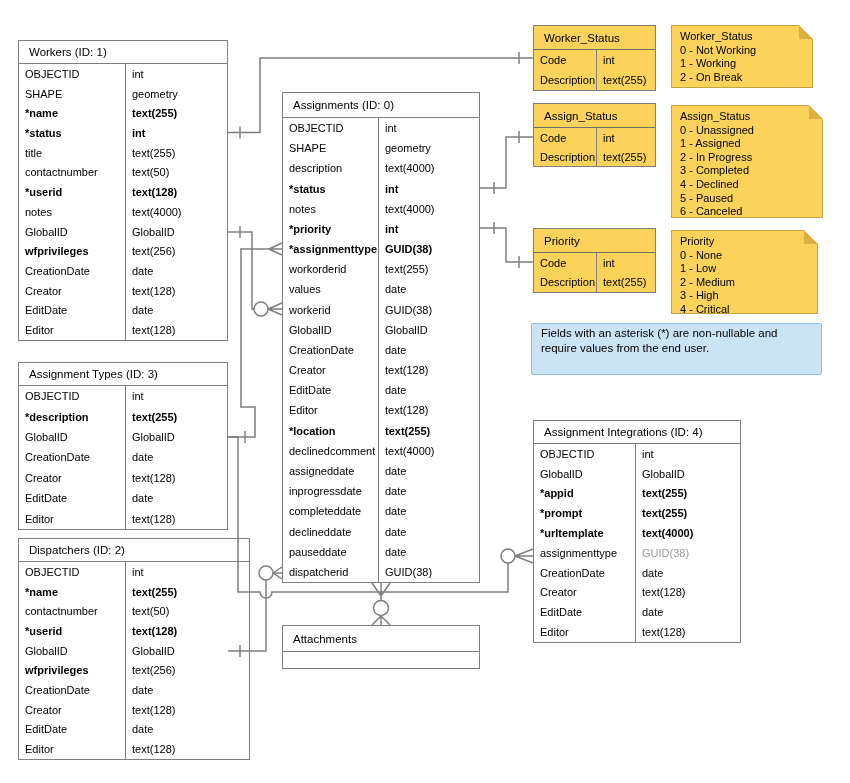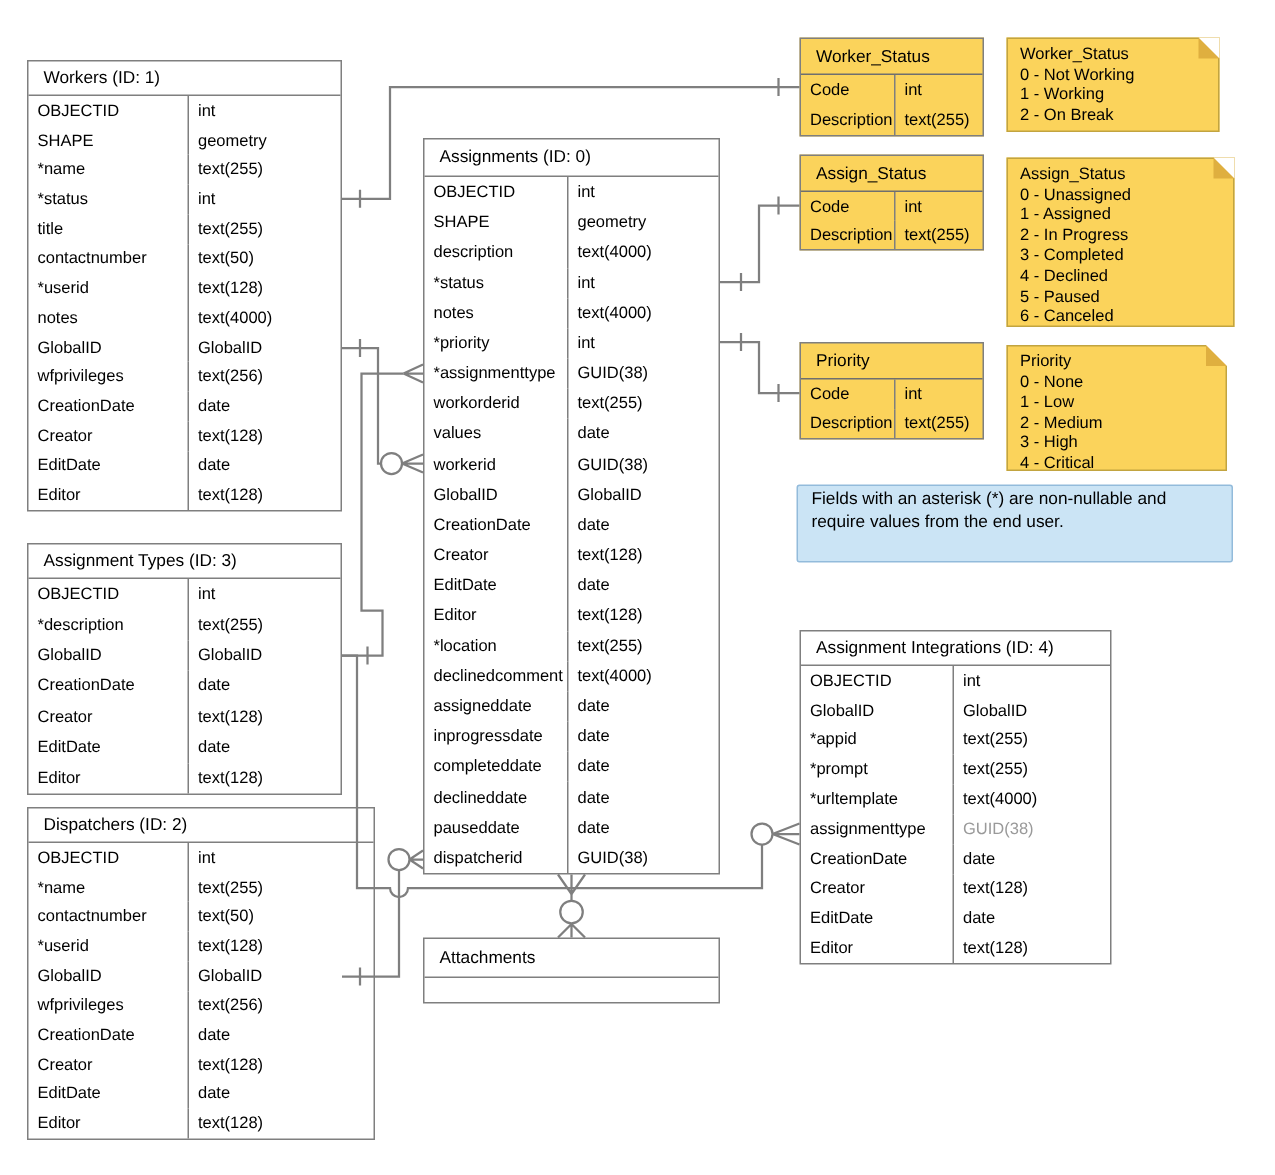--- a/index.html
+++ b/index.html
@@ -9,22 +9,22 @@
   
   .etable{position:absolute;background:#fff;border:1.5px solid #7f7f7f;box-sizing:border-box;
           display:flex;flex-direction:column;z-index:1;}
   .ehead{flex:0 0 auto;border-bottom:1.5px solid #7f7f7f;font-size:11.5px;display:flex;
          align-items:center;padding-left:10px;box-sizing:border-box;}
   .erows{flex:1 1 auto;display:flex;flex-direction:column;}
   .erow{flex:1 1 0;display:flex;align-items:stretch;font-size:11px;min-height:0;}
   .fname{width:var(--name-w,107px);flex:0 0 auto;padding-left:6px;box-sizing:border-box;
          border-right:1px solid #7f7f7f;display:flex;align-items:center;}
   .ftype{flex:1 1 auto;padding-left:6px;display:flex;align-items:center;}
-  .erow.req .fname,.erow.req .ftype{font-weight:normal;}
-  .erow.nameb .fname{font-weight:normal;}
+  .erow.req .fname,.erow.req .ftype{font-weight:bold;}
+  .erow.nameb .fname{font-weight:bold;}
   .erow.muted .ftype{color:#9a9a9a;}
   
   .lookup{background:#FBD35B;}
   .lookup .ehead{border-bottom:1.5px solid #6f6f6f;}
   
   .note{position:absolute;background:#FBD35B;border:1px solid #C2A440;box-sizing:border-box;
         font-size:11px;line-height:13.6px;padding:4px 8px;z-index:1;}
   .note::before{content:"";position:absolute;top:-1px;right:-1px;width:0;height:0;
         border-style:solid;border-width:0 14px 14px 0;
         border-color:#fff #fff #DFAF3F #DFAF3F;}

